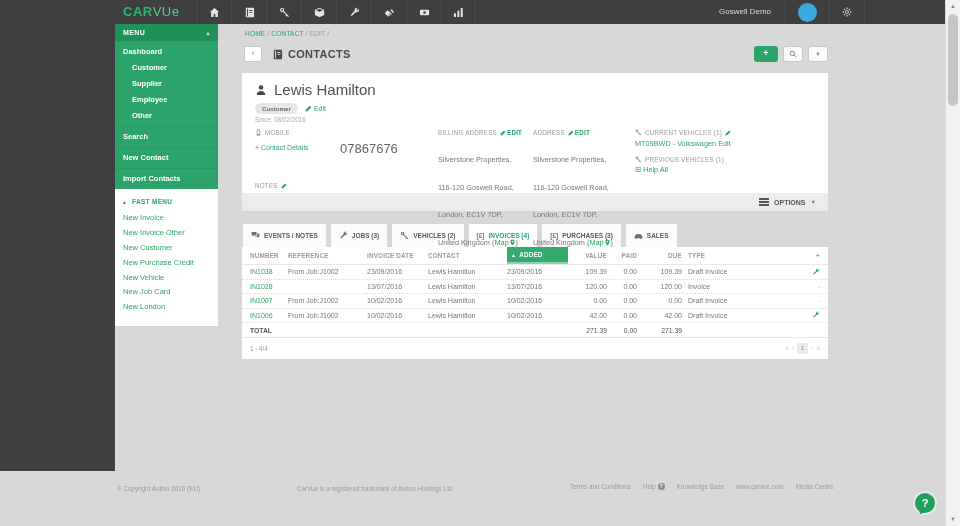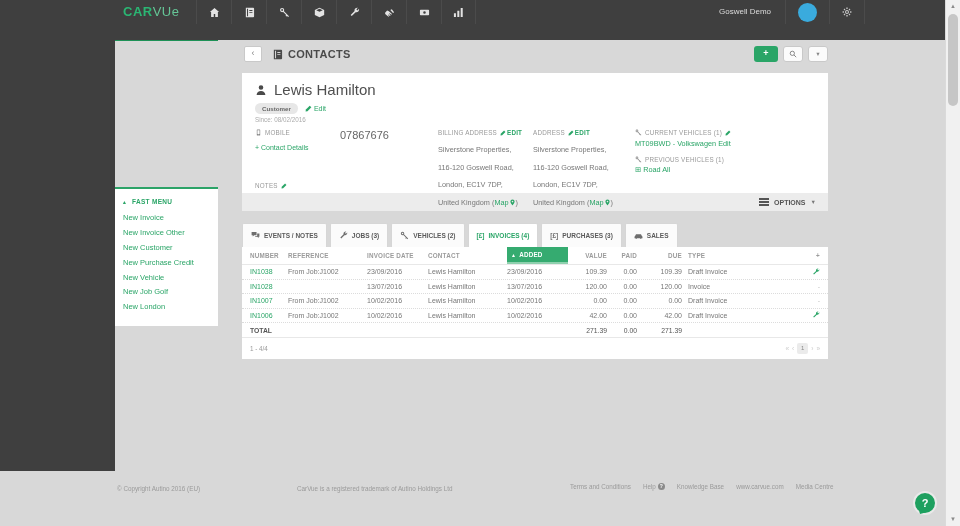--- a/index.html
+++ b/index.html
@@ -1,20 +1,20 @@
 <!DOCTYPE html>
 <html><head>
 <meta charset="utf-8">
 <style>
 *{margin:0;padding:0;box-sizing:border-box;font-family:"Liberation Sans",sans-serif}
 html,body{width:960px;height:526px;overflow:hidden;background:#d8d8d8;position:relative}
 svg{display:block}
 
 
-.navbar{position:absolute;top:0;left:0;width:945px;height:40px;background:#3f3f3f;z-index:10}
+.navbar{position:absolute;top:0;left:0;width:945px;height:24px;background:#3f3f3f;z-index:10}
 .logo{position:absolute;left:123px;top:0;height:24px;line-height:24px;font-size:13px;letter-spacing:.5px}
 .logo .car{color:#2bb673;font-weight:700}
 .logo .vue{color:#66c697;font-weight:400}
 .nav-icons{position:absolute;left:196px;top:0;height:24px;display:flex}
 .nav-cell{width:35px;height:24px;display:flex;align-items:center;justify-content:center;border-left:1px solid #4b4b4b}
 .nav-cell:last-child{border-right:1px solid #4b4b4b}
 .nav-cell svg{width:11px;height:11px;fill:#e3e3e3}
 .nav-right{position:absolute;left:705px;top:0;height:24px;display:flex;align-items:center}
 .nav-account{color:#dcdcdc;font-size:8px;padding:0 14px;height:24px;line-height:24px}
 .nav-avatar-cell,.nav-gear-cell{height:24px;display:flex;align-items:center;justify-content:center;border-left:1px solid #4b4b4b}
@@ -60,26 +60,26 @@
 .badge-row{position:absolute;left:13px;top:30px;display:flex;align-items:center;gap:7px}
 .badge{background:#e7e7e7;border-radius:7px;padding:2px 7px;font-size:6.2px;font-weight:700;color:#666}
 .green-link{color:#2aa567;display:inline-flex;align-items:center;gap:2px;font-size:7px}
 .green-link svg{width:7px;height:7px;fill:#2aa567}
 .since{position:absolute;left:13px;top:43px;font-size:6.3px;color:#ababab}
 .lbl{font-size:6.3px;color:#999;letter-spacing:.2px;display:flex;align-items:center;gap:3px}
 .lbl svg{width:7px;height:7px;fill:#8a8a8a}
 .lbl .mini-edit{display:inline-flex;align-items:center;gap:1px;color:#2aa567;font-size:6.3px;font-weight:700}
 .lbl .mini-edit svg{fill:#2aa567;width:6px;height:6px}
 .col-mobile{position:absolute;left:13px;top:56px}
-.mobile-value{position:absolute;left:98px;top:56px;font-size:11px;color:#666}
+.mobile-value{position:absolute;left:98px;top:68px;font-size:13px;color:#666}
 .contact-details{position:absolute;left:13px;top:71px;font-size:7px}
 .addr-col{position:absolute;top:56px;width:95px}
 .addr-col.billing{left:196px}
 .addr-col.shipping{left:291px}
-.addr-line{font-size:7.3px;color:#777;margin-top:10px;line-height:7.6px}
+.addr-line{font-size:7.3px;color:#777;margin-top:20px;line-height:7.6px}
 .map-line svg{width:7px;height:7px;fill:#2aa567;display:inline-block;vertical-align:-1px}
 .map-line .map{color:#2aa567}
 .veh-col{position:absolute;left:393px;top:56px}
 .veh-link{font-size:7.3px;margin-top:3px;display:block;color:#2aa567}
 .veh-prev{margin-top:8px}
 .show-all{font-size:7.3px;color:#2aa567;margin-top:2px;display:flex;align-items:center;gap:3px}
 .notes-row{position:absolute;left:13px;top:109px}
 
 
 .options-bar{height:18px;background:#ececec;display:flex;align-items:center;justify-content:flex-end;padding:0 12px;gap:5px;color:#555;font-size:7px;font-weight:600}
@@ -211,33 +211,46 @@
   </div>
 </div>
 
 <div class="left-strip"></div>
 
 <div class="sidebar">
   <div class="menu-header">
       <span>MENU</span>
       <span class="caret">▴</span>
     </div>
+  <div class="menu-body">
+    <div class="menu-item">Dashboard</div>
+    <div class="menu-item sub">Customer</div>
+    <div class="menu-item sub">Supplier</div>
+    <div class="menu-item sub">Employee</div>
+    <div class="menu-item sub">Other</div>
+    <div class="menu-divider"></div>
+    <div class="menu-item">Search</div>
+    <div class="menu-divider"></div>
+    <div class="menu-item">New Contact</div>
+    <div class="menu-divider"></div>
+    <div class="menu-item">Import Contacts</div>
+  </div>
 </div>
 
 <div class="fast-menu">
   <div class="fast-header">
       <span class="caret">▴</span>
       <span>FAST MENU</span>
     </div>
   <div class="fast-item">New Invoice</div>
   <div class="fast-item">New Invoice Other</div>
   <div class="fast-item">New Customer</div>
   <div class="fast-item">New Purchase Credit</div>
   <div class="fast-item">New Vehicle</div>
-  <div class="fast-item">New Job Golf</div>
+  <div class="fast-item">New Job Card</div>
   <div class="fast-item">New London</div>
 </div>
 
 <div class="main">
 
   <div class="breadcrumb">
     <span class="bc-link">HOME</span>
     <span>/</span>
     <span class="bc-link">CONTACT</span>
     <span>/</span>
@@ -346,21 +359,21 @@
           </span>
       </div>
       <span class="veh-link">MT09BWD - Volkswagen Edit</span>
       <div class="lbl veh-prev">
         <svg viewBox="0 0 12 12">
             <path fill-rule="evenodd" d="M3.4 1a2.3 2.3 0 1 0 0 4.6 2.3 2.3 0 0 0 0-4.6zm0 1.3a1 1 0 1 1 0 2 1 1 0 0 1 0-2z"></path>
             <path d="M4.9 4.1 10.9 10.1 10 11 8.7 9.7 8 10.4 7.1 9.5 7.8 8.8 4 5z"></path>
           </svg>
         <span>PREVIOUS VEHICLES (1)</span>
       </div>
-      <div class="show-all">⊞ Road All</div>
+      <div class="show-all">⊞ Help All</div>
     </div>
 
     <div class="notes-row lbl">
       <span>NOTES</span>
       <span class="mini-edit">
           <svg viewBox="0 0 12 12">
             <path d="M8.1 1.1 10.9 3.9 4.3 10.5 1 11l.5-3.3z"></path>
           </svg>
         </span>
     </div>

